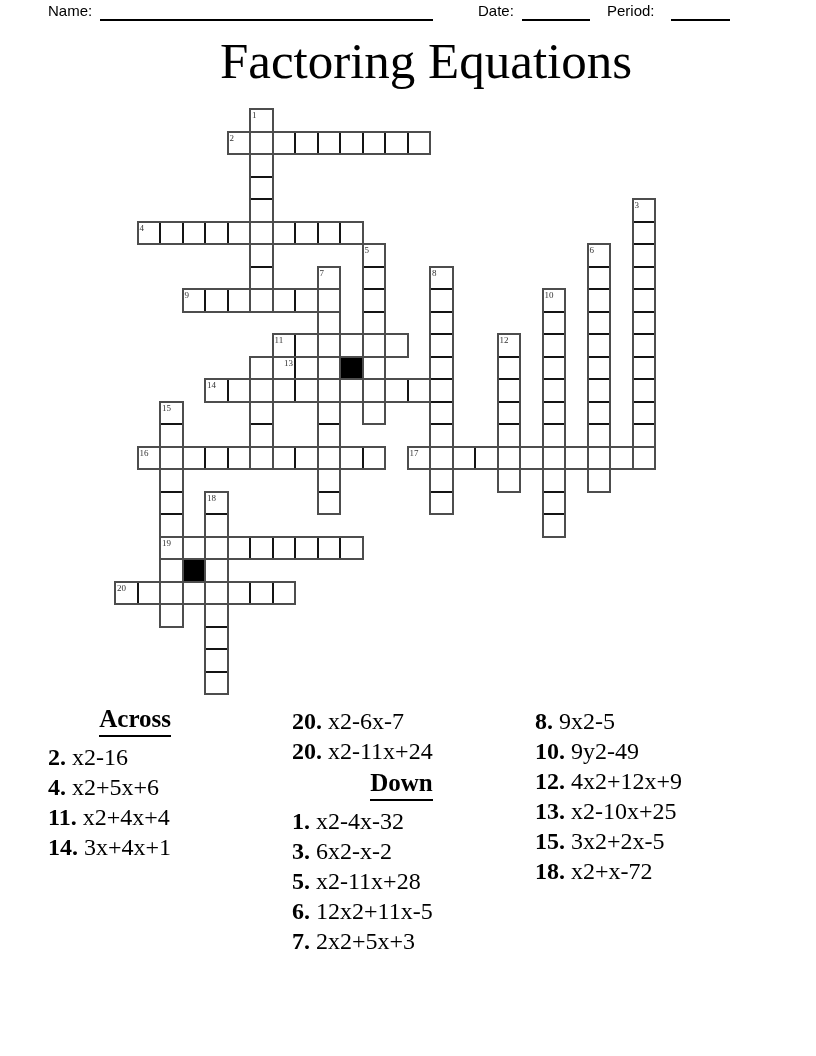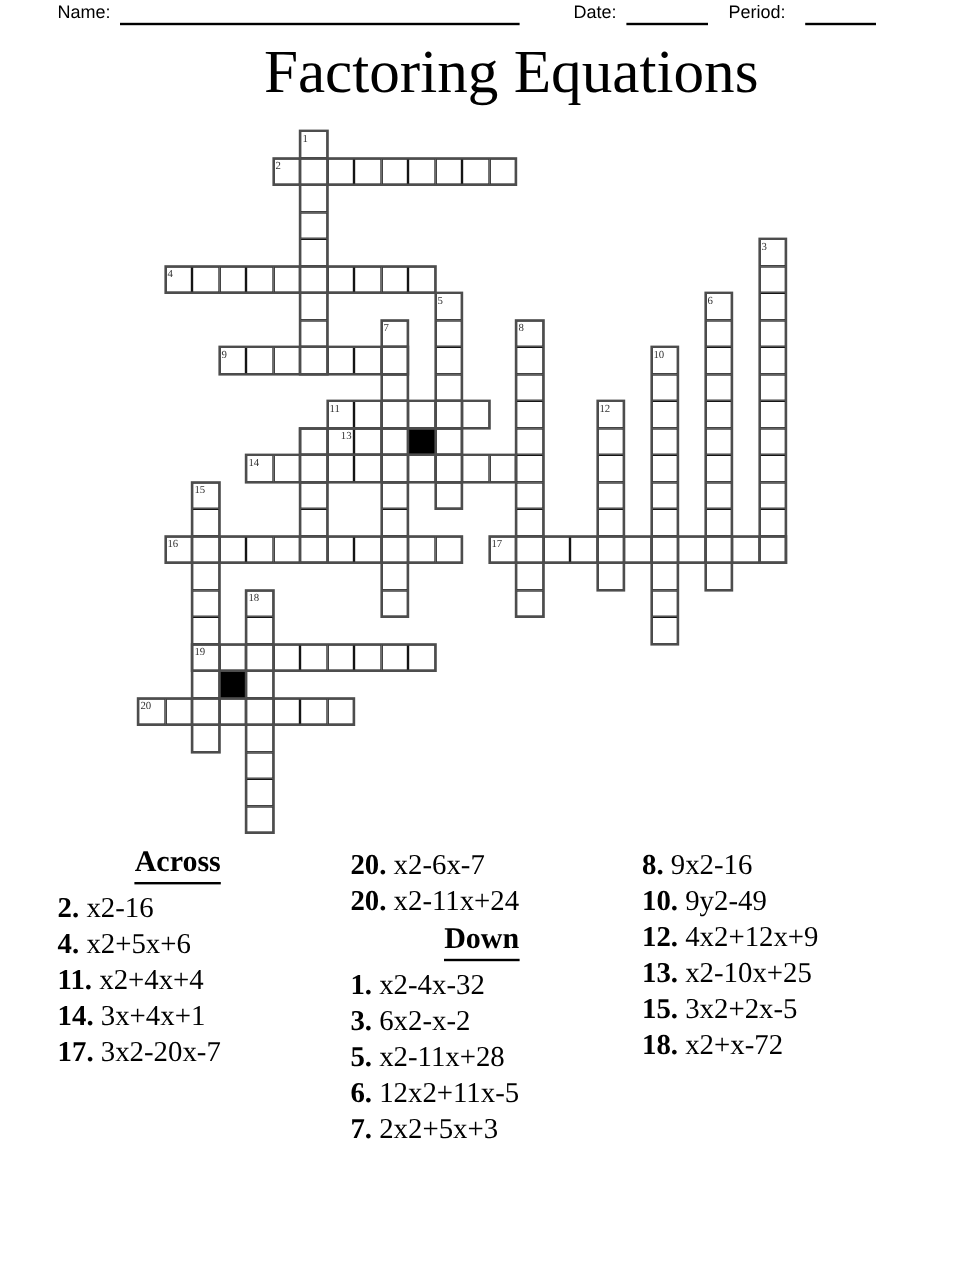--- a/index.html
+++ b/index.html
@@ -275,34 +275,33 @@
       <div class="cellnum" style="left: 162px; top: 538.5px;">19</div>
       <div class="cellnum" style="left: 117px; top: 583.5px;">20</div>
     </div>
 
   <div id="clue-col-0" class="clue-col">
       <div class="clue-heading"><span>Across</span></div>
       <div class="clue-item"><b>2. </b><span>x2-16</span></div>
       <div class="clue-item"><b>4. </b><span>x2+5x+6</span></div>
       <div class="clue-item"><b>11. </b><span>x2+4x+4</span></div>
       <div class="clue-item"><b>14. </b><span>3x+4x+1</span></div>
-      <div class="clue-item"><b>17. </b><span>3x2-20x-7</span></div>
     </div>
   <div id="clue-col-1" class="clue-col">
       <div class="clue-item"><b>20. </b><span>x2-6x-7</span></div>
       <div class="clue-item"><b>20. </b><span>x2-11x+24</span></div>
       <div class="clue-heading"><span>Down</span></div>
       <div class="clue-item"><b>1. </b><span>x2-4x-32</span></div>
       <div class="clue-item"><b>3. </b><span>6x2-x-2</span></div>
       <div class="clue-item"><b>5. </b><span>x2-11x+28</span></div>
       <div class="clue-item"><b>6. </b><span>12x2+11x-5</span></div>
       <div class="clue-item"><b>7. </b><span>2x2+5x+3</span></div>
     </div>
   <div id="clue-col-2" class="clue-col">
-      <div class="clue-item"><b>8. </b><span>9x2-16</span></div>
+      <div class="clue-item"><b>8. </b><span>9x2-5</span></div>
       <div class="clue-item"><b>10. </b><span>9y2-49</span></div>
       <div class="clue-item"><b>12. </b><span>4x2+12x+9</span></div>
       <div class="clue-item"><b>13. </b><span>x2-10x+25</span></div>
       <div class="clue-item"><b>15. </b><span>3x2+2x-5</span></div>
       <div class="clue-item"><b>18. </b><span>x2+x-72</span></div>
     </div>
 
 </div>
 
 </body></html>

